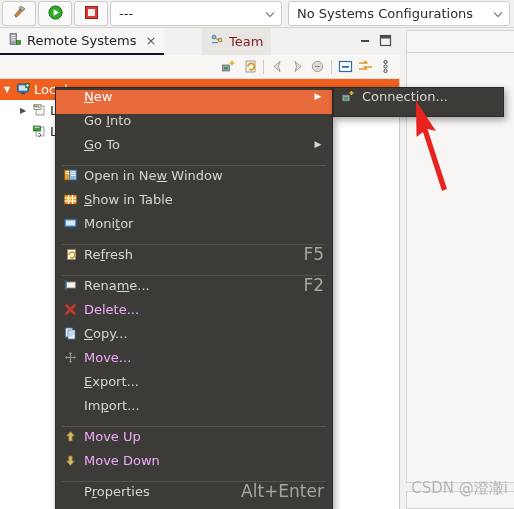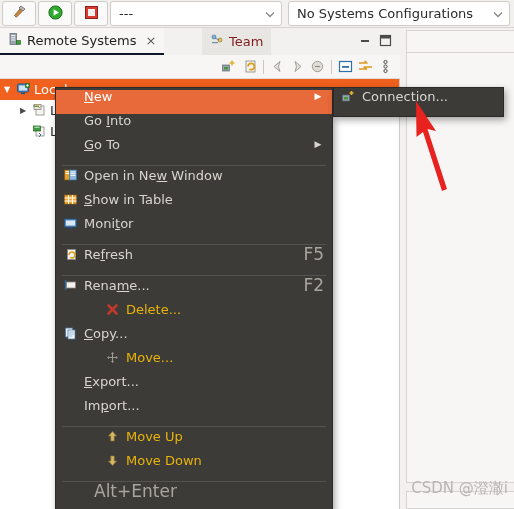--- a/index.html
+++ b/index.html
@@ -132,21 +132,21 @@
     padding:2px 0 3px 0;
     z-index:40;
   }
   .mi {
     position:relative;
     display:flex; align-items:center; height:24px;
     color:#d8d5cf; font-size:13px;
     padding:0 8px 12px 0;
   }
   .mi.hl { background:#e8693a; color:#ffffff; }
-  .mi.dis { color:#eab308;margin-left:42px; }
+  .mi.dis { color:#f0abfc; }
   .mi .micon { width:28px; flex:none; display:flex; align-items:center; justify-content:center; }
   .mi .mtext { flex:1; white-space:nowrap; }
   .mi .macc { color:#a8a59e; font-size:17px; padding-left:10px; }
   .mi .marrow { width:12px; flex:none; text-align:center; font-size:9px; }
   .msep { height:1px; background:#55534e; margin:3px 6px; }
   .mi u { text-decoration:underline; }
 
   
   .submenu {
     position:absolute; left:333px; top:87px; width:171px;
@@ -488,20 +488,21 @@
           <path d="M7.5 12.5 L11.5 8 H9.2 V3 H5.8 V8 H3.5 Z" fill="#d5b76a" stroke="#8d7629" stroke-width=".7"></path>
         </svg>
       </span>
       <span class="mtext">Move Down</span>
     </div>
 
     <div class="msep"></div>
 
     <div class="mi">
       <span class="micon"></span>
+      <span class="mtext">P<u>r</u>operties</span>
       <span class="macc">Alt+Enter</span>
     </div>
   </div>
 
   <div class="submenu">
     <div class="mi">
       <span class="micon">
         <svg width="15" height="15" viewBox="0 0 15 15">
           <rect x="1.5" y="6" width="7" height="6" fill="#9aa3ad" stroke="#5d666f" stroke-width=".7"></rect>
           <rect x="3" y="8" width="4" height="2.5" fill="#3e9c3e"></rect>

